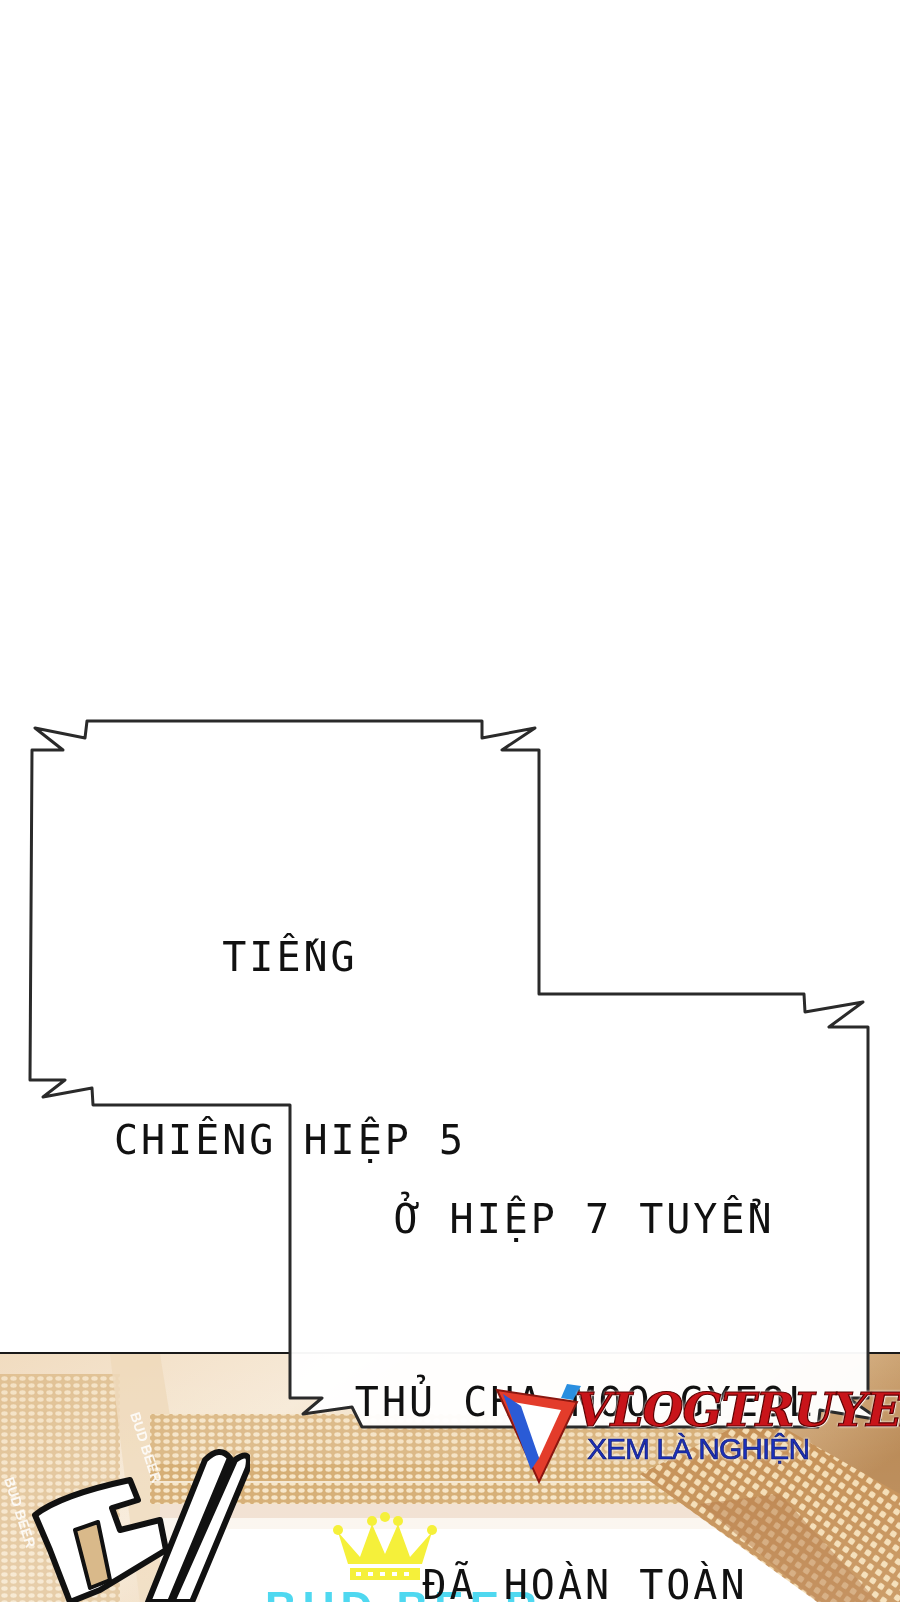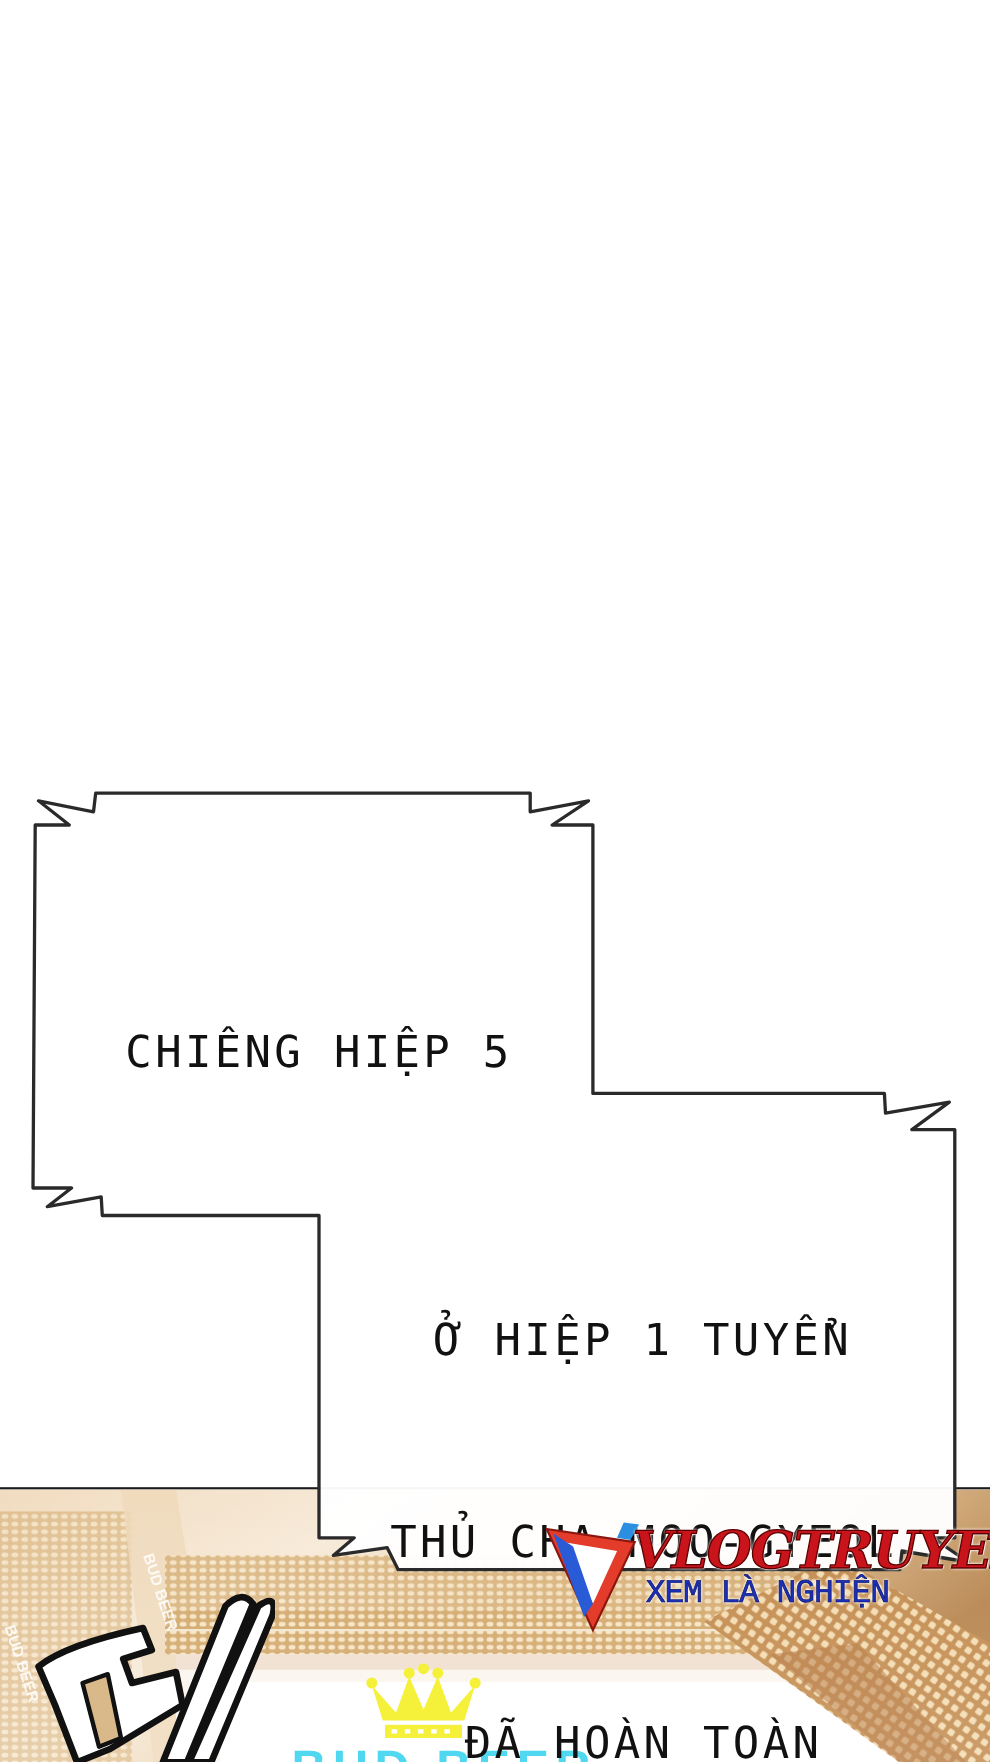--- a/index.html
+++ b/index.html
@@ -39,21 +39,21 @@
     position: absolute; left: 80px; top: 2px;
     font-family: "DejaVu Serif", "Liberation Serif", serif;
     font-weight: bold; font-size: 47px; letter-spacing: -1px;
     color: #c8141a;
     -webkit-text-stroke: 1.2px #5a0000;
     text-shadow: 0 0 3px #ffffff, 0 0 3px #ffffff, 1px 1px 0 #ffffff;
     font-style: italic;
   }
   .wm-sub {
     position: absolute; left: 92px; top: 52px;
-    font-family: Liberation Mono, monospace;
+    font-family: Liberation Sans, sans-serif;
     font-size: 30px; letter-spacing: -1px;
     color: #1c2fb8;
     -webkit-text-stroke: 0.6px #0a1460;
     text-shadow: 0 0 3px #ffffff, 0 0 3px #ffffff;
   }
   .wm-logo { position: absolute; left: 0; top: 0; }
 
   .crown { position: absolute; left: 330px; top: 1512px; }
   .sponsor-text {
     position: absolute; left: 265px; top: 1586px;
@@ -133,25 +133,26 @@
   <svg class="bubbles" width="900" height="1602" viewBox="0 0 900 1602">
 
     <path d="M87,721 L482,721 L482,738 L535,728 L502,750 L539,750 L539,994
          L804,994 L805,1012 L863,1002 L829,1027 L868,1027 L868,1398
          L848,1398 L880,1420 L820,1410 L818,1427 L362,1427 L352,1407
          L303,1414 L322,1398 L290,1398 L290,1105 L93,1105 L92,1088
          L43,1097 L65,1080 L30,1080 L32,750 L63,750 L35,728 L85,738 Z" fill="#ffffff" fill-opacity="0.96" stroke="#2a2a2a" stroke-width="3" stroke-linejoin="round"></path>
   </svg>
 
   <div class="bubble-text text-1">
+    <span>TIẾNG</span>
     <span>CHIÊNG HIỆP 5</span>
   </div>
 
   <div class="bubble-text text-2">
-    <span>Ở HIỆP 1 TUYỂN</span>
+    <span>Ở HIỆP 7 TUYỂN</span>
     <span>THỦ CHA MOO-GYEOL</span>
     <span>ĐÃ HOÀN TOÀN</span>
     
   </div>
 
   <svg class="sfx" width="230" height="162" viewBox="0 0 230 162">
     <g fill="#ffffff" stroke="#111111" stroke-width="6" stroke-linejoin="round">
 
       <path d="M15,75 Q40,55 110,40 L118,60 L92,68 L100,90 L140,80 L146,110 L80,150 L50,162 L30,110 Z"></path>
       <path d="M55,90 L78,82 L90,140 L70,148 Z" fill="#d9b98a" stroke-width="4"></path>

